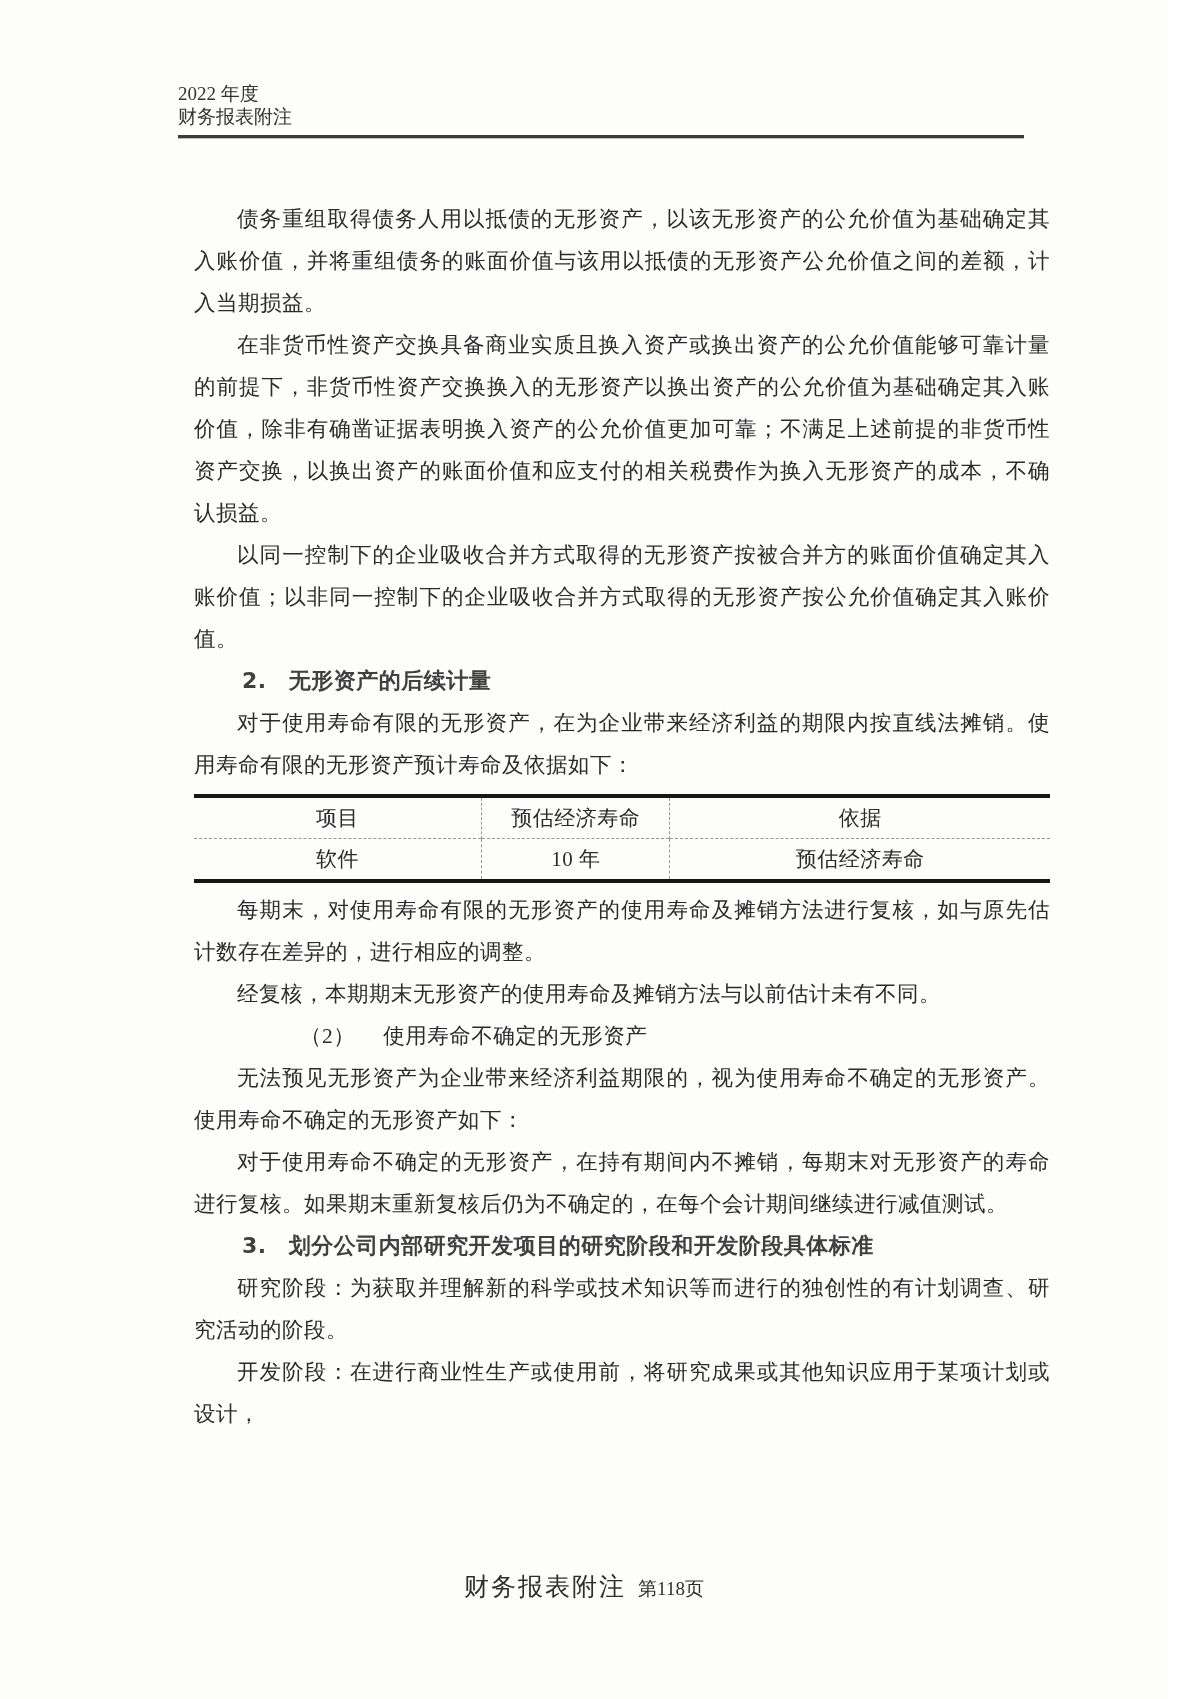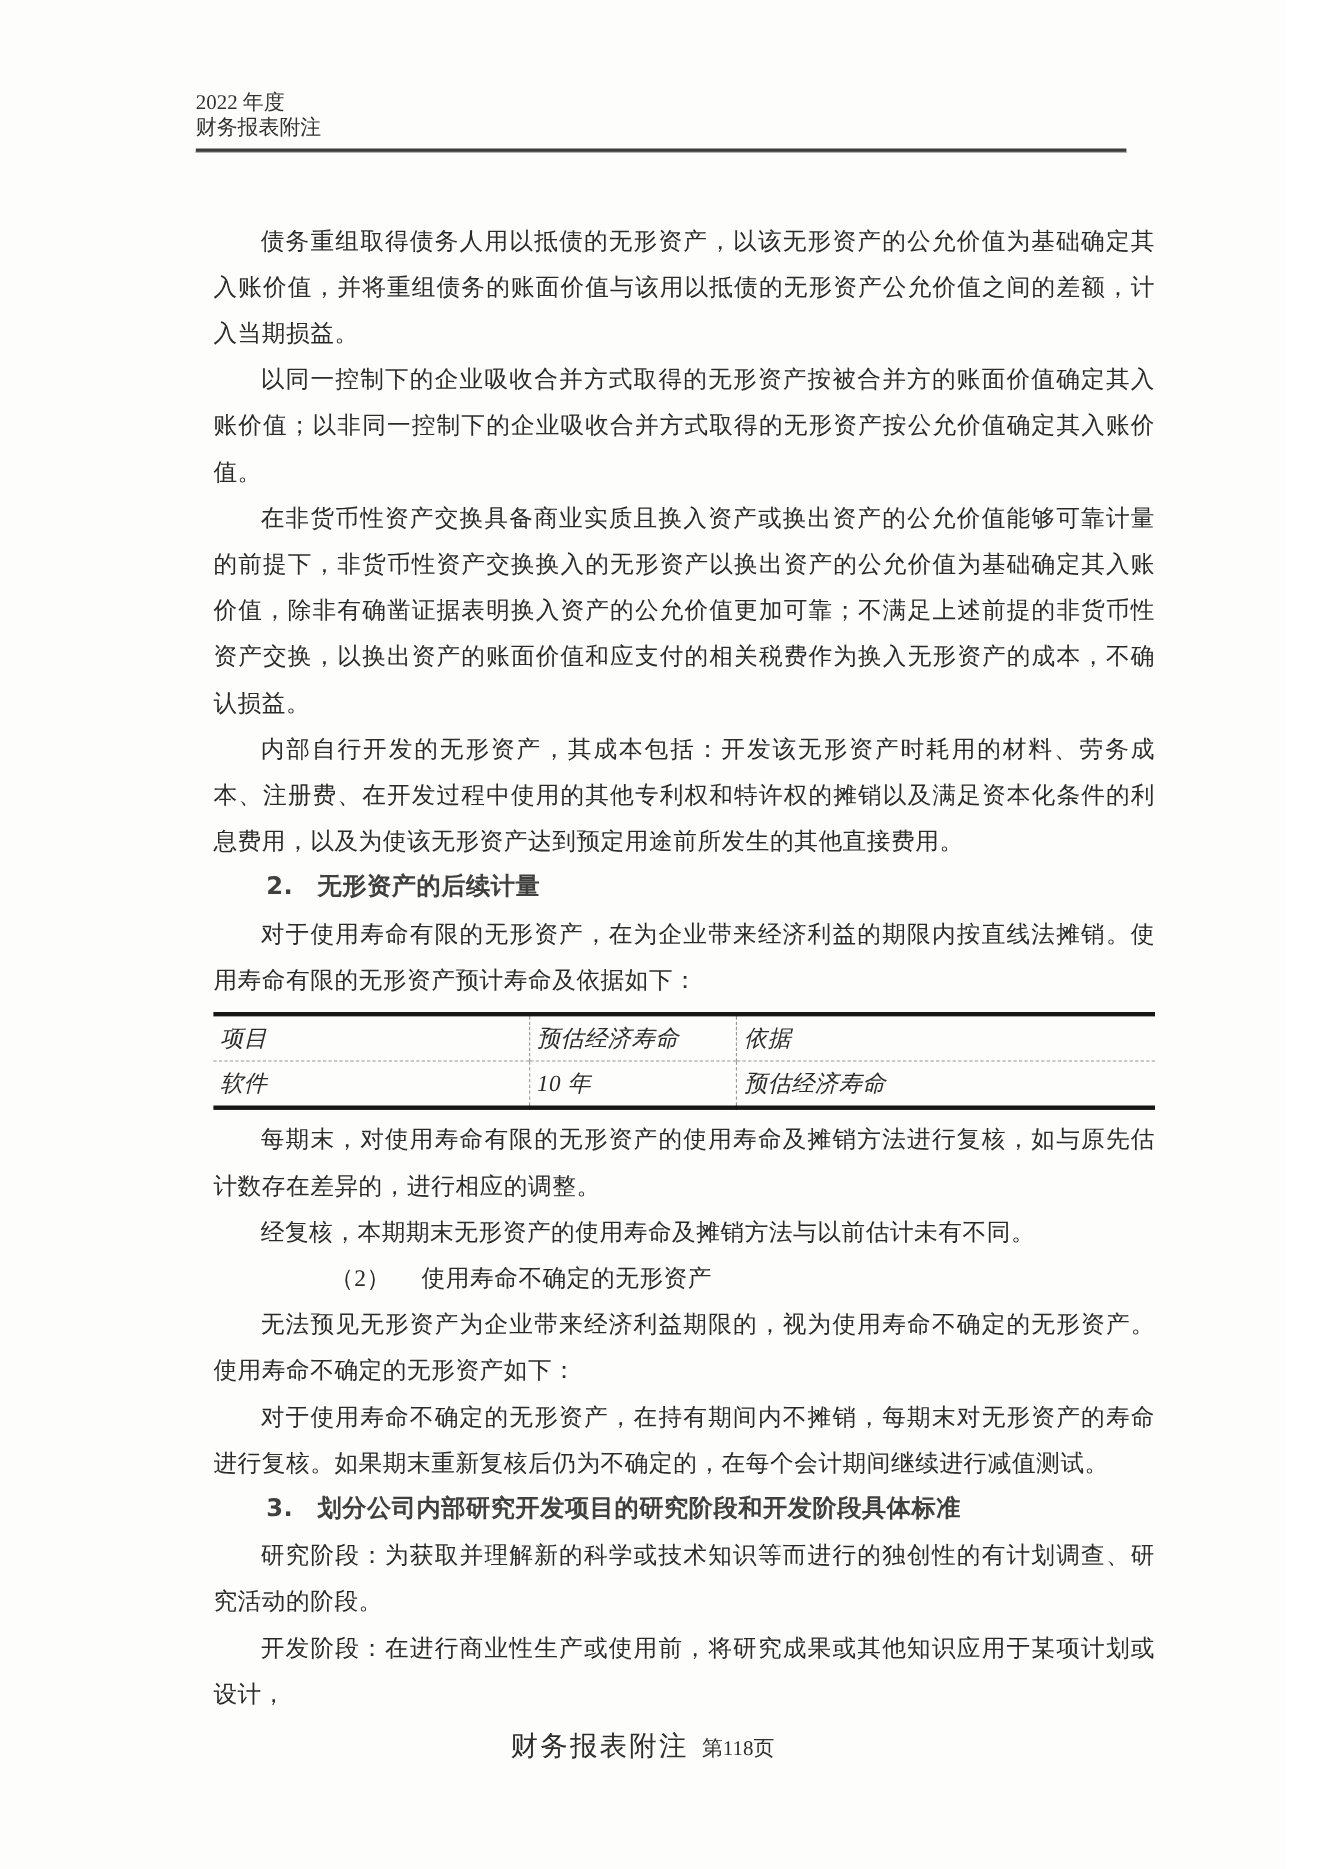--- a/index.html
+++ b/index.html
@@ -76,22 +76,21 @@
     border-bottom: 4px solid #161616;
     font-size: 21px;
     line-height: 26px;
     text-align: center;
     letter-spacing: 0.5px;
   }
   table.life-table th,
   table.life-table td {
     font-weight: normal;
     padding: 7px 6px;
-    text-align: left;
-    font-style: italic;
+    text-align: center;
   }
   table.life-table thead tr {
     border-bottom: 1px dashed #979797;
   }
   table.life-table th:nth-child(1),
   table.life-table td:nth-child(1),
   table.life-table th:nth-child(2),
   table.life-table td:nth-child(2) {
     border-right: 1px dashed #979797;
   }
@@ -120,23 +119,22 @@
 <div class="page">
 
   <header class="doc-header">
     <div>2022 年度</div>
     <div>财务报表附注</div>
     <div class="header-rule"></div>
   </header>
 
   <main class="doc-body">
     <p class="para">债务重组取得债务人用以抵债的无形资产，以该无形资产的公允价值为基础确定其入账价值，并将重组债务的账面价值与该用以抵债的无形资产公允价值之间的差额，计入当期损益。</p>
+    <p class="para">在非货币性资产交换具备商业实质且换入资产或换出资产的公允价值能够可靠计量的前提下，非货币性资产交换换入的无形资产以换出资产的公允价值为基础确定其入账价值，除非有确凿证据表明换入资产的公允价值更加可靠；不满足上述前提的非货币性资产交换，以换出资产的账面价值和应支付的相关税费作为换入无形资产的成本，不确认损益。</p>
     <p class="para">以同一控制下的企业吸收合并方式取得的无形资产按被合并方的账面价值确定其入账价值；以非同一控制下的企业吸收合并方式取得的无形资产按公允价值确定其入账价值。</p>
-    <p class="para">在非货币性资产交换具备商业实质且换入资产或换出资产的公允价值能够可靠计量的前提下，非货币性资产交换换入的无形资产以换出资产的公允价值为基础确定其入账价值，除非有确凿证据表明换入资产的公允价值更加可靠；不满足上述前提的非货币性资产交换，以换出资产的账面价值和应支付的相关税费作为换入无形资产的成本，不确认损益。</p>
-    <p class="para">内部自行开发的无形资产，其成本包括：开发该无形资产时耗用的材料、劳务成本、注册费、在开发过程中使用的其他专利权和特许权的摊销以及满足资本化条件的利息费用，以及为使该无形资产达到预定用途前所发生的其他直接费用。</p>
 
     <p class="heading"><span class="h-num">2.</span><span>无形资产的后续计量</span></p>
 
 
 
     <p class="para">对于使用寿命有限的无形资产，在为企业带来经济利益的期限内按直线法摊销。使用寿命有限的无形资产预计寿命及依据如下：</p>
 
     <table class="life-table">
       <colgroup>
         <col style="width:33.6%">

